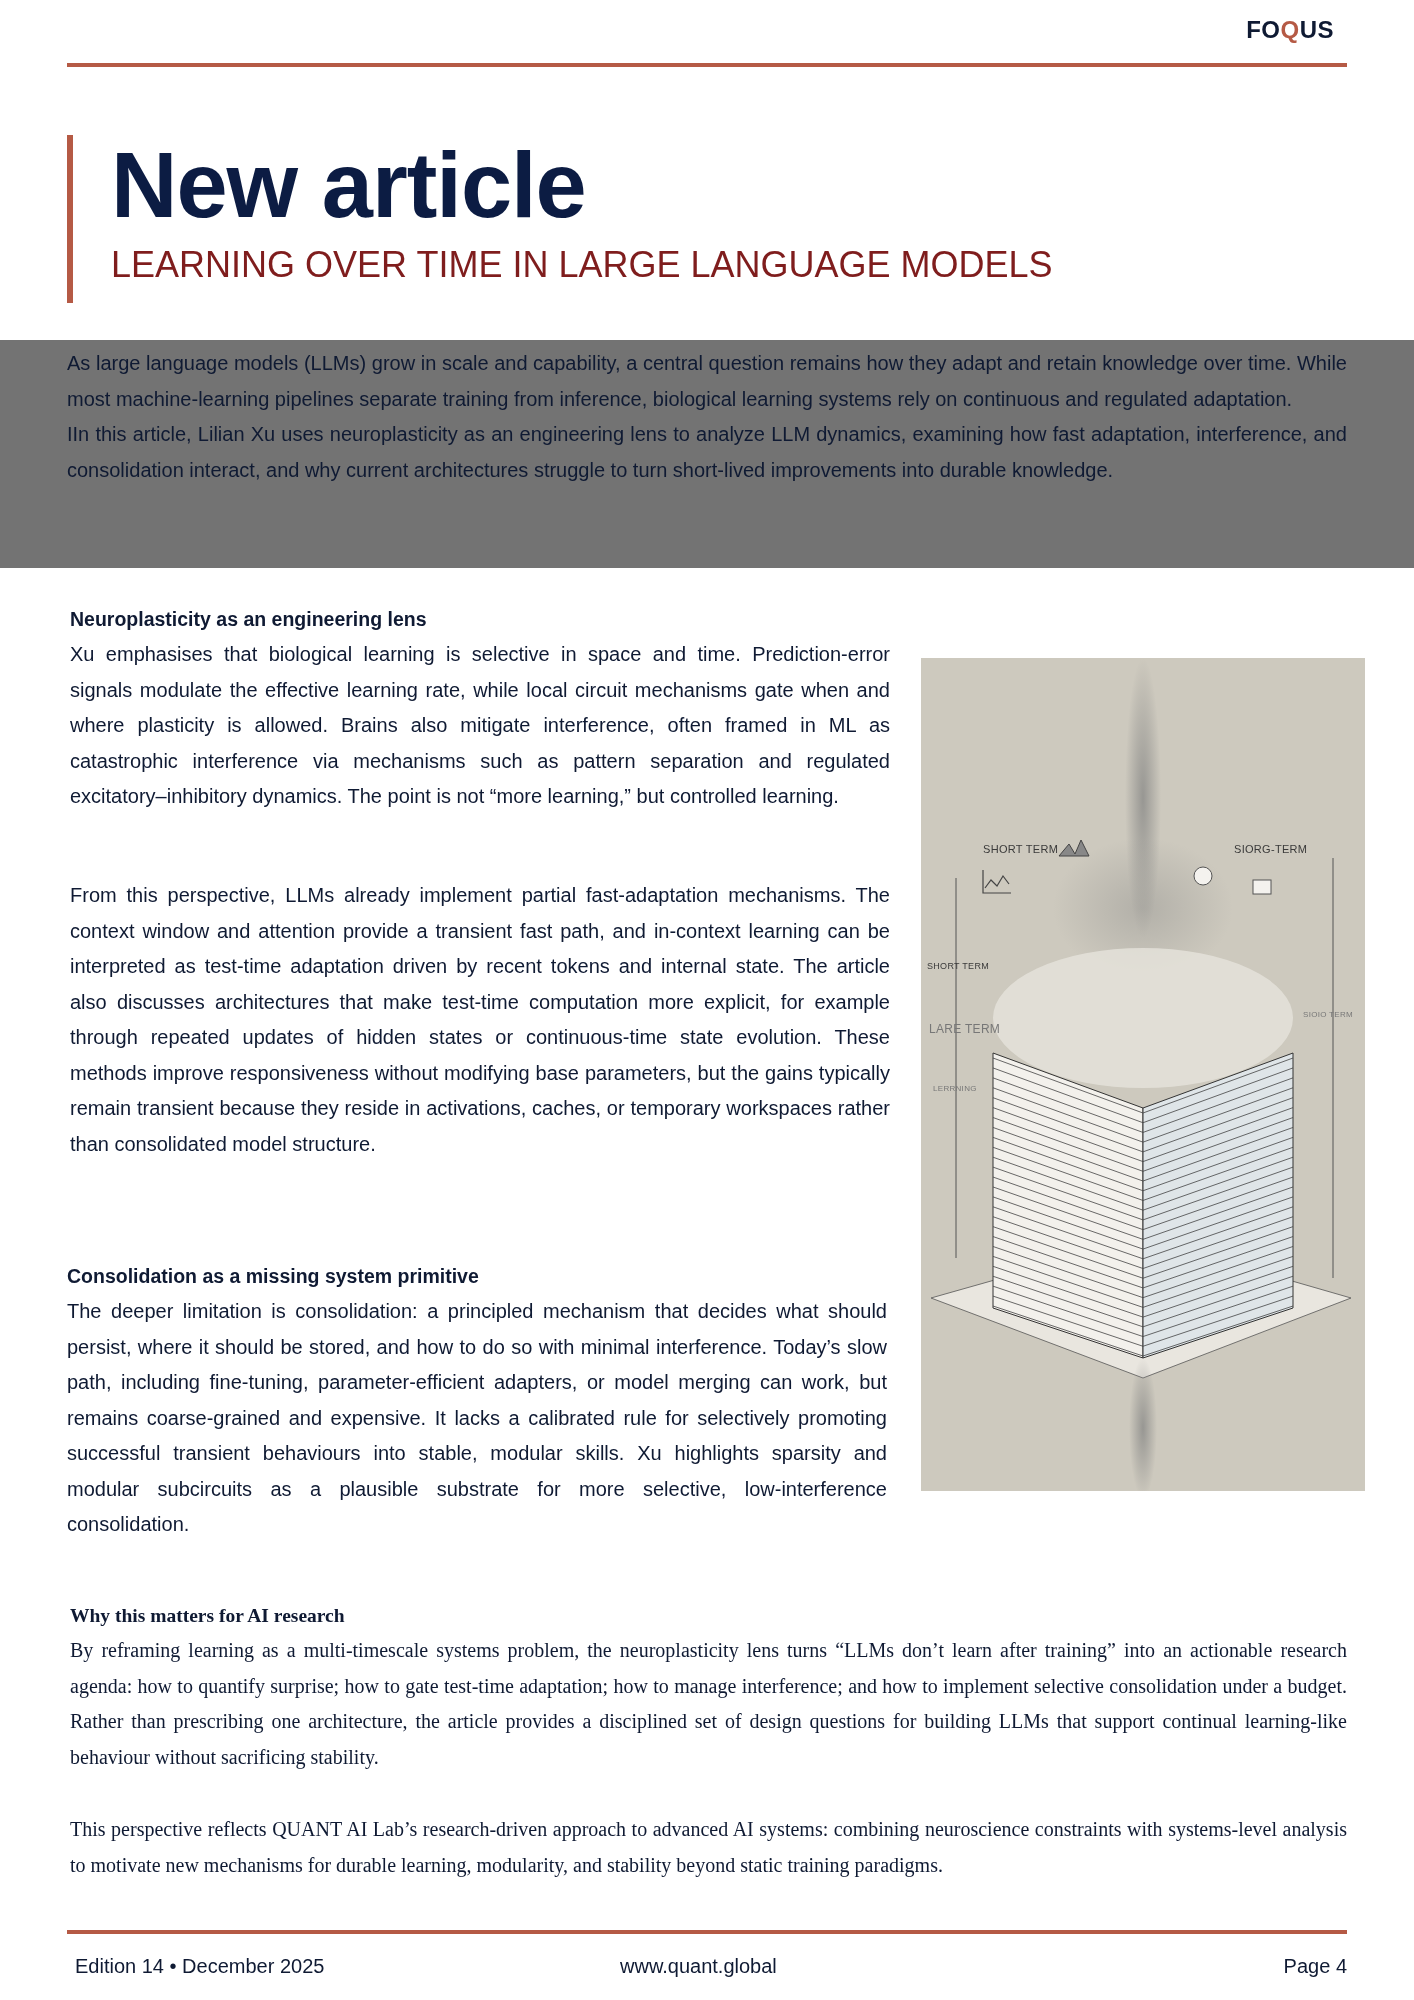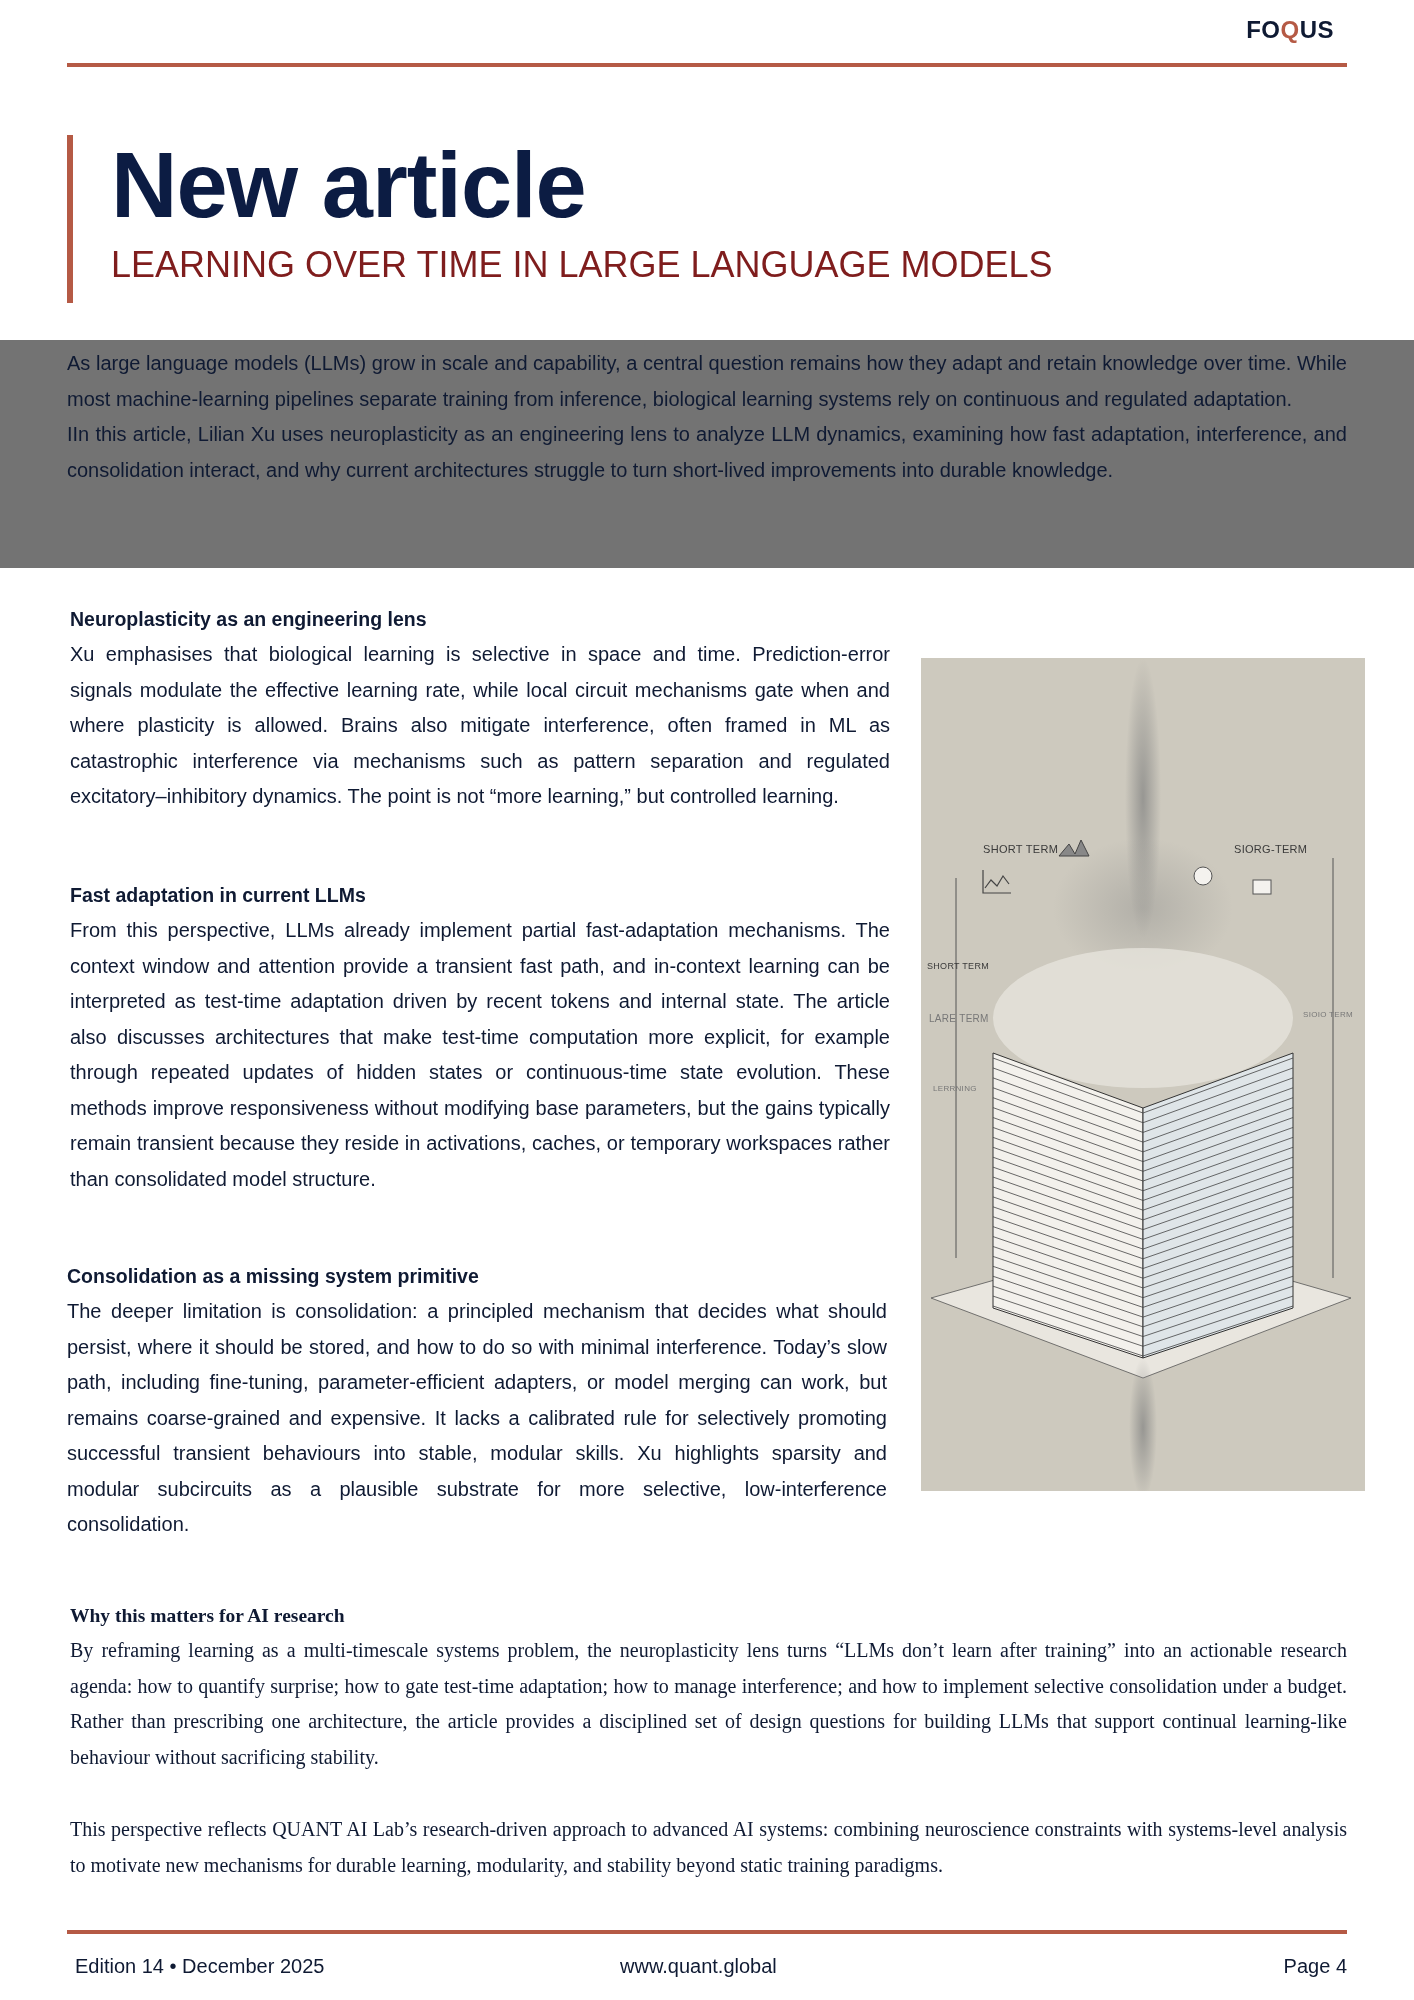--- a/index.html
+++ b/index.html
@@ -47,21 +47,20 @@
     <p>IIn this article, Lilian Xu uses neuroplasticity as an engineering lens to analyze LLM dynamics, examining how fast adaptation, interference, and consolidation interact, and why current architectures struggle to turn short-lived improvements into durable knowledge.</p>
   </div>
 </div>
 
 <div class="col" style="top:602px;">
   <h3>Neuroplasticity as an engineering lens</h3>
   <p>Xu emphasises that biological learning is selective in space and time. Prediction-error signals modulate the effective learning rate, while local circuit mechanisms gate when and where plasticity is allowed. Brains also mitigate interference, often framed in ML as catastrophic interference via mechanisms such as pattern separation and regulated excitatory–inhibitory dynamics. The point is not “more learning,” but controlled learning.</p>
 </div>
 
 <div class="col" style="top:878px;">
-  <h3>Fast adaptation in current LLMs</h3>
   <p>From this perspective, LLMs already implement partial fast-adaptation mechanisms. The context window and attention provide a transient fast path, and in-context learning can be interpreted as test-time adaptation driven by recent tokens and internal state. The article also discusses architectures that make test-time computation more explicit,  for example through repeated updates of hidden states or continuous-time state evolution. These methods improve responsiveness without modifying base parameters, but the gains typically remain transient because they reside in activations, caches, or temporary workspaces rather than consolidated model structure.</p>
 </div>
 
 <div class="col" style="top:1259px; left:67px;">
   <h3>Consolidation as a missing system primitive</h3>
   <p>The deeper limitation is consolidation: a principled mechanism that decides what should persist, where it should be stored, and how to do so with minimal interference. Today’s slow path, including fine-tuning, parameter-efficient adapters, or model merging can work, but remains coarse-grained and expensive. It lacks a calibrated rule for selectively promoting successful transient behaviours into stable, modular skills. Xu highlights sparsity and modular subcircuits as a plausible substrate for more selective, low-interference consolidation.</p>
 </div>
 
 <div class="figure">
   <svg width="444" height="833" viewBox="0 0 444 833">
@@ -143,21 +142,21 @@
     <line x1="412" y1="200" x2="412" y2="620" stroke="#555" stroke-width="1"></line>
 
     <path d="M62,212 L62,235 L90,235 M64,230 L70,222 L76,228 L82,218 L88,226" fill="none" stroke="#444" stroke-width="1.2"></path>
     <path d="M138,198 L148,186 L154,196 L160,182 L168,198 Z" fill="#888" stroke="#444"></path>
     <circle cx="282" cy="218" r="9" fill="#f4f2ee" stroke="#555"></circle>
     <rect x="332" y="222" width="18" height="14" fill="#f4f2ee" stroke="#555"></rect>
   </svg>
   <div class="fig-label" style="left:62px; top:185px;">SHORT TERM</div>
   <div class="fig-label" style="left:313px; top:185px;">SIORG-TERM</div>
   <div class="fig-label" style="left:6px; top:303px; font-size:9px;">SHORT TERM</div>
-  <div class="fig-label" style="left:8px; top:355px; font-size:10px; color:#777;">LARE TERM</div>
+  <div class="fig-label" style="left:8px; top:364px; font-size:12px; color:#777;">LARE TERM</div>
   <div class="fig-label" style="left:382px; top:352px; font-size:8px; color:#777;">SIOIO TERM</div>
   <div class="fig-label" style="left:12px; top:426px; font-size:8px; color:#777;">LERRNING</div>
 </div>
 
 <div class="full" style="top:1598px;">
   <h3>Why this matters for AI research</h3>
   <p>By reframing learning as a multi-timescale systems problem, the neuroplasticity lens turns “LLMs don’t learn after training” into an actionable research agenda: how to quantify surprise; how to gate test-time adaptation; how to manage interference; and how to implement selective consolidation under a budget. Rather than prescribing one architecture, the article provides a disciplined set of design questions for building LLMs that support continual learning-like behaviour without sacrificing stability.</p>
 </div>
 
 <div class="full" style="top:1812px;">

